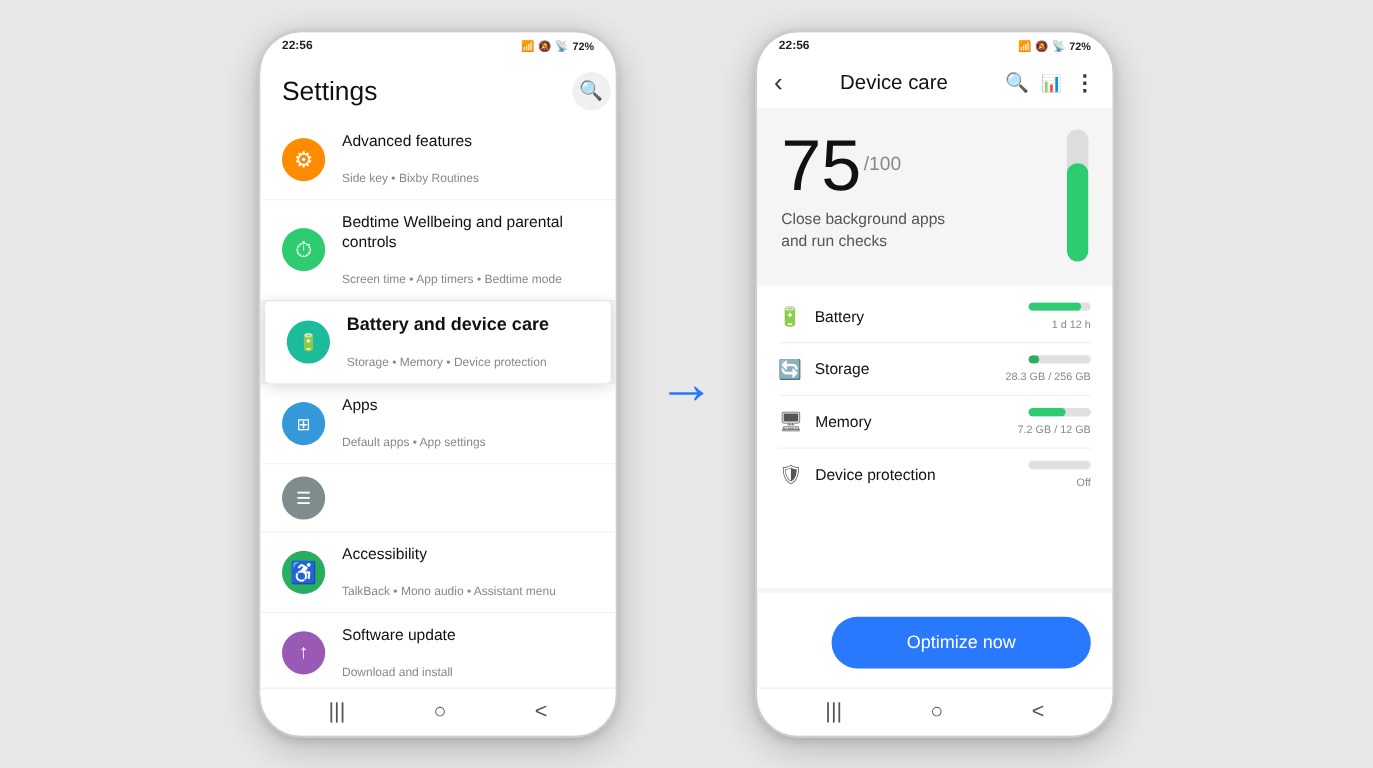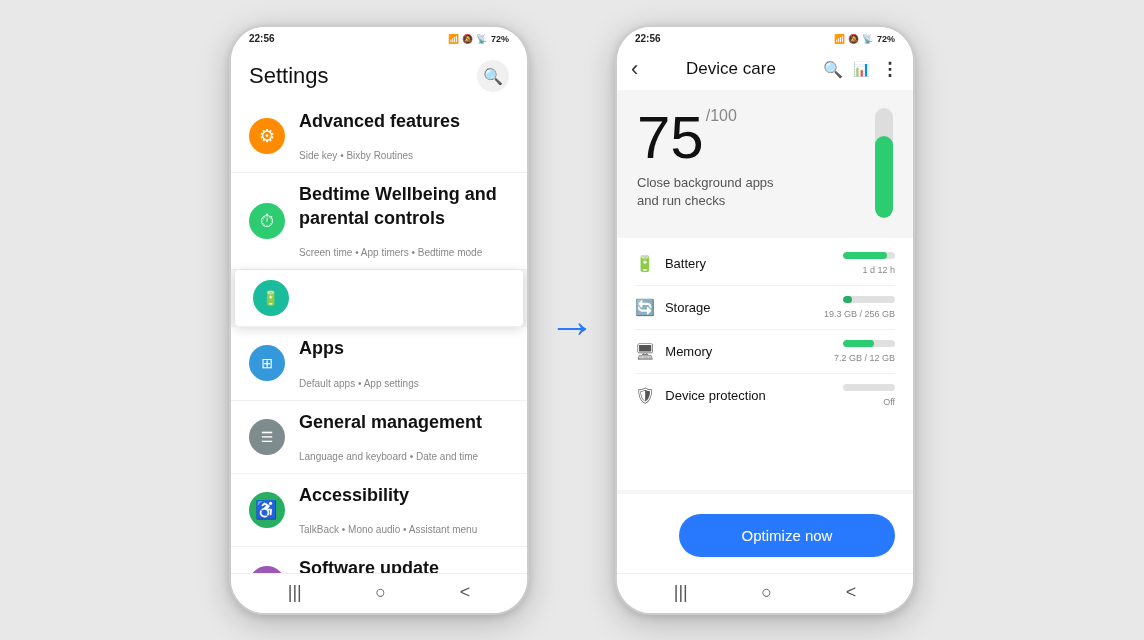--- a/index.html
+++ b/index.html
@@ -11,21 +11,21 @@
       align-items: center;
       justify-content: center;
       font-family: 'Segoe UI', Arial, sans-serif;
       overflow: hidden;
     }
 
     .scene {
       display: flex;
       align-items: center;
       justify-content: center;
-      gap: 19px;
+      gap: 33px;
       width: 100%;
       height: 100%;
       padding: 20px;
     }
 
     
     .phone {
       width: 300px;
       height: 590px;
       background: #fff;
@@ -50,21 +50,21 @@
       color: #222;
     }
     .status-bar .time { font-weight: 700; }
     .status-icons { display: flex; gap: 3px; align-items: center; font-size: 9px; }
 
     
     .settings-header {
       display: flex;
       justify-content: space-between;
       align-items: center;
-      padding: 12px 18px 8px 18px;
+      padding: 12px 4px 8px 18px;
       background: #fff;
     }
     .settings-title {
       font-size: 22px;
       font-weight: 400;
       color: #111;
     }
     .search-icon-circle {
       width: 32px; height: 32px;
       border-radius: 50%;
@@ -109,22 +109,22 @@
     .icon-green { background: #2ecc71; color: #fff; }
     .icon-teal { background: #1abc9c; color: #fff; }
     .icon-blue-grid { background: #3498db; color: #fff; }
     .icon-gray { background: #7f8c8d; color: #fff; }
     .icon-green2 { background: #27ae60; color: #fff; }
     .icon-purple { background: #9b59b6; color: #fff; }
     .icon-orange2 { background: #e67e22; color: #fff; }
 
     .item-text { flex: 1; }
     .item-title {
-      font-size: 18px;
-      font-weight: 700;
+      font-size: 13px;
+      font-weight: 400;
       color: #111;
       line-height: 1.3;
     }
     .item-subtitle {
       font-size: 10px;
       color: #888;
       margin-top: 16px;
       line-height: 1.3;
     }
 
@@ -173,21 +173,21 @@
       align-items: flex-start;
       justify-content: space-between;
     }
     .score-block {}
     .score-num {
       font-size: 60px;
       font-weight: 300;
       color: #111;
       line-height: 1;
       display: flex;
-      align-items: flex-start;
+      align-items: center;
     }
     .score-denom {
       font-size: 16px;
       color: #888;
       margin-left: 2px;
     }
     .score-desc {
       font-size: 13px;
       color: #555;
       margin-top: 6px;
@@ -323,36 +323,36 @@
       <div class="settings-item">
         <div class="item-icon icon-green">⏱</div>
         <div class="item-text">
           <div class="item-title">Bedtime Wellbeing and parental controls</div>
           <div class="item-subtitle">Screen time • App timers • Bedtime mode</div>
         </div>
       </div>
 
       <div class="settings-item highlighted">
         <div class="item-icon icon-teal" style="font-size:14px;">🔋</div>
+        <div class="item-text">
+          <div class="item-title" style="font-size:15px; font-weight:600;">Battery and device care</div>
+          <div class="item-subtitle">Storage • Memory • Device protection</div>
+        </div>
       </div>
 
       <div class="settings-item">
         <div class="item-icon icon-blue-grid" style="font-size:14px;">⊞</div>
         <div class="item-text">
           <div class="item-title">Apps</div>
           <div class="item-subtitle">Default apps • App settings</div>
         </div>
       </div>
 
       <div class="settings-item">
         <div class="item-icon icon-gray" style="font-size:14px;">☰</div>
-        <div class="item-text">
-          <div class="item-title">General management</div>
-          <div class="item-subtitle">Language and keyboard • Date and time</div>
-        </div>
       </div>
 
       <div class="settings-item">
         <div class="item-icon icon-green2">♿</div>
         <div class="item-text">
           <div class="item-title">Accessibility</div>
           <div class="item-subtitle">TalkBack • Mono audio • Assistant menu</div>
         </div>
       </div>
 
@@ -446,21 +446,21 @@
         <div class="metric-left">
           <span class="metric-icon">🔄</span>
           <span class="metric-name">Storage</span>
         </div>
         <div class="metric-right">
           <div class="metric-bar-wrap">
             <div class="mini-bar">
               <div class="mini-bar-fill fill-green2" style="width:18%;"></div>
             </div>
           </div>
-          <span class="metric-val">19.3 GB / 256 GB</span>
+          <span class="metric-val">28.3 GB / 256 GB</span>
         </div>
       </div>
 
       <div class="metric-row">
         <div class="metric-left">
           <span class="metric-icon">🖥</span>
           <span class="metric-name">Memory</span>
         </div>
         <div class="metric-right">
           <div class="metric-bar-wrap">

